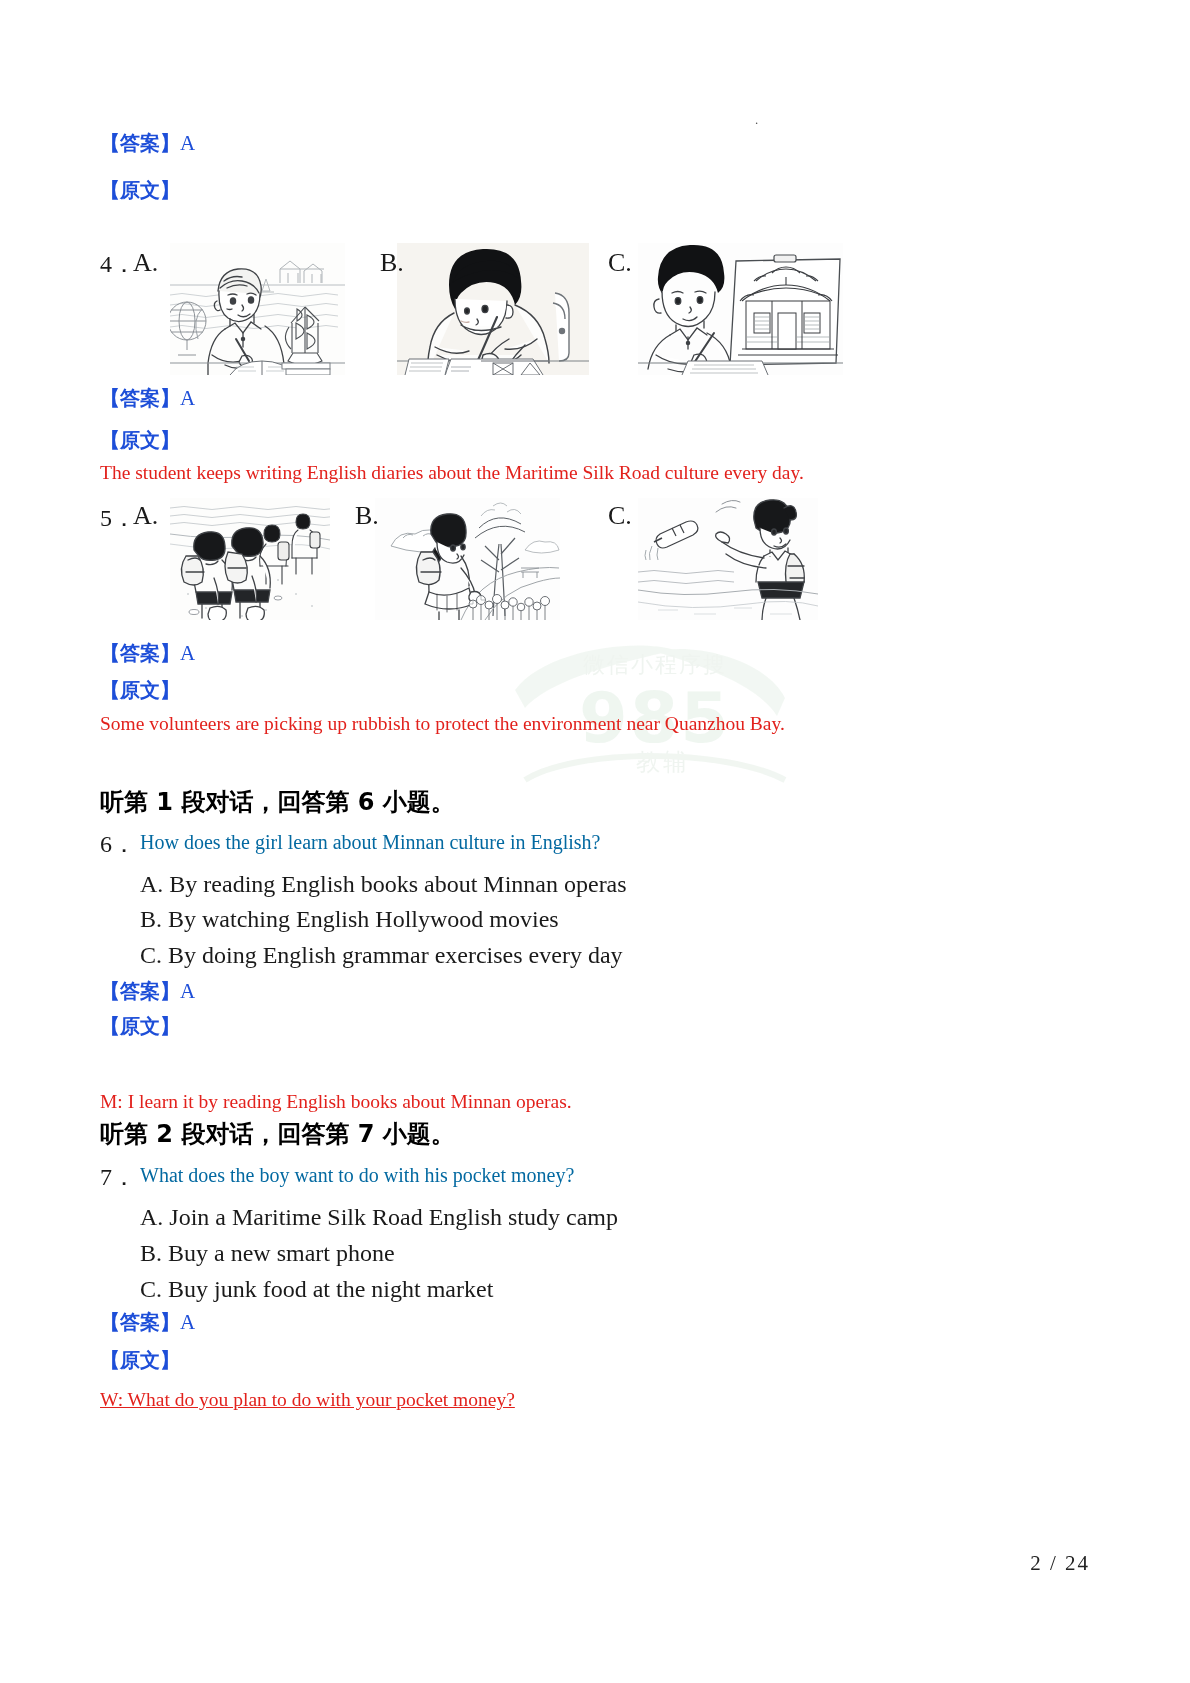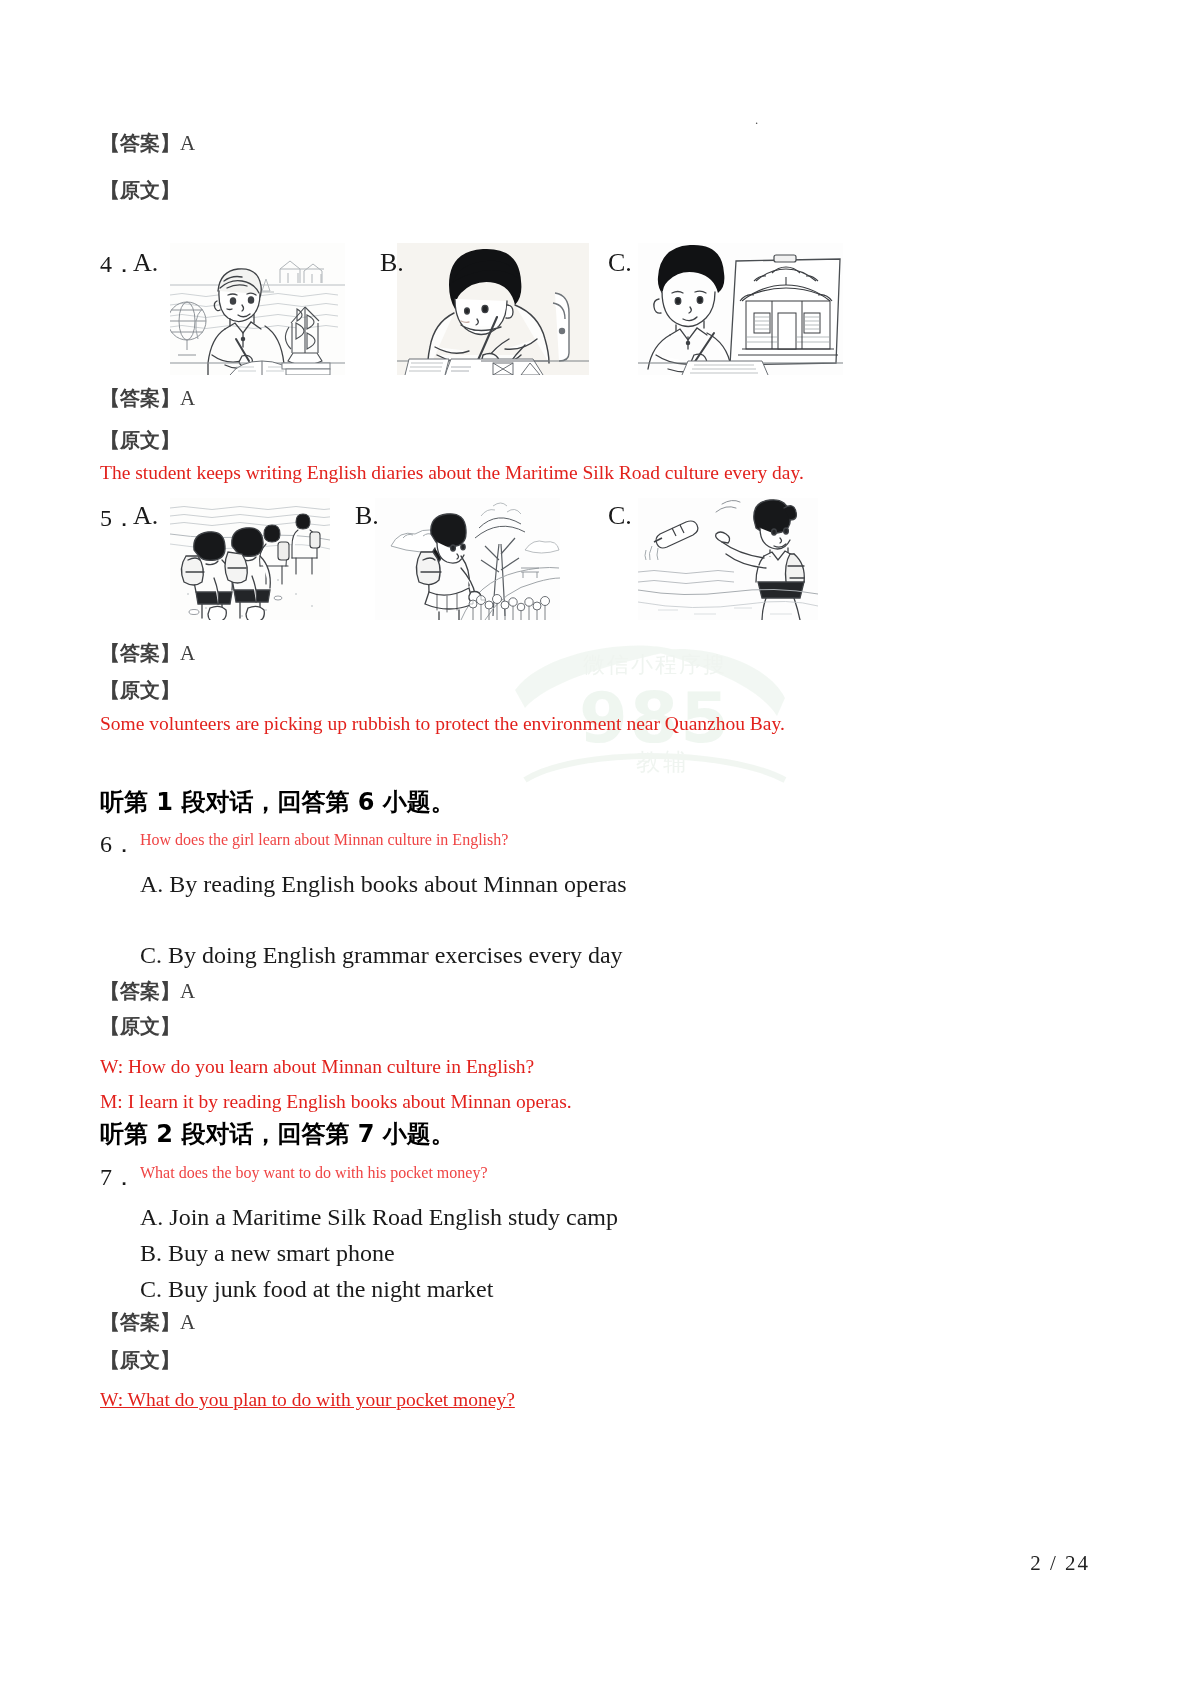--- a/index.html
+++ b/index.html
@@ -36,42 +36,42 @@
     height: 180px;
     pointer-events: none;
     z-index: 0;
     opacity: 1;
   }
   .ans-line {
     position: absolute;
     font-size: 21px;
     line-height: 1;
     white-space: nowrap;
-    color: #404040;
+    color: #1d4ed8;
     z-index: 3;
   }
   .ans-line .cjk {
     font-family: "DejaVu Sans", "Liberation Sans", sans-serif;
     font-weight: bold;
     font-size: 20px;
   }
   .script-line {
     position: absolute;
     font-size: 19.5px;
     line-height: 1;
     white-space: nowrap;
     color: #e2211c;
     z-index: 3;
   }
   .q-line {
     position: absolute;
-    font-size: 16px;
+    font-size: 20px;
     line-height: 1;
     white-space: nowrap;
-    color: #ef4444;
+    color: #0369a1;
     z-index: 3;
   }
   .opt-line {
     position: absolute;
     font-size: 24px;
     line-height: 1;
     white-space: nowrap;
     color: #1a1a1a;
     z-index: 3;
   }
@@ -681,32 +681,35 @@
 
     <div class="sub-head" style="left:0px; top:790px;">听第 1 段对话，回答第 6 小题。</div>
 
     <div class="qnum" style="left:0px; top:832px;">6．</div>
     <div class="q-line" style="left:40px; top:832px;">How does the girl learn about Minnan culture in English?</div>
 
     <div class="opt-line" style="left:40px; top:872px;">
       <span>A.</span>
       <span>By reading English books about Minnan operas</span>
     </div>
+    <div class="opt-line" style="left:40px; top:907px;">
+      <span>B.</span>
+      <span>By watching English Hollywood movies</span>
+    </div>
     <div class="opt-line" style="left:40px; top:943px;">
       <span>C.</span>
       <span>By doing English grammar exercises every day</span>
     </div>
 
     <div class="ans-line" style="left:0px; top:981px;">
       <span class="cjk">【答案】</span><span>A</span>
     </div>
     <div class="ans-line" style="left:0px; top:1016px;">
       <span class="cjk">【原文】</span>
     </div>
-    <div class="script-line" style="left:0px; top:1057px;">W: How do you learn about Minnan culture in English?</div>
     <div class="script-line" style="left:0px; top:1092px;">M: I learn it by reading English books about Minnan operas.</div>
 
     <div class="sub-head" style="left:0px; top:1122px;">听第 2 段对话，回答第 7 小题。</div>
 
     <div class="qnum" style="left:0px; top:1165px;">7．</div>
     <div class="q-line" style="left:40px; top:1165px;">What does the boy want to do with his pocket money?</div>
 
     <div class="opt-line" style="left:40px; top:1205px;">
       <span>A.</span>
       <span>Join a Maritime Silk Road English study camp</span>

